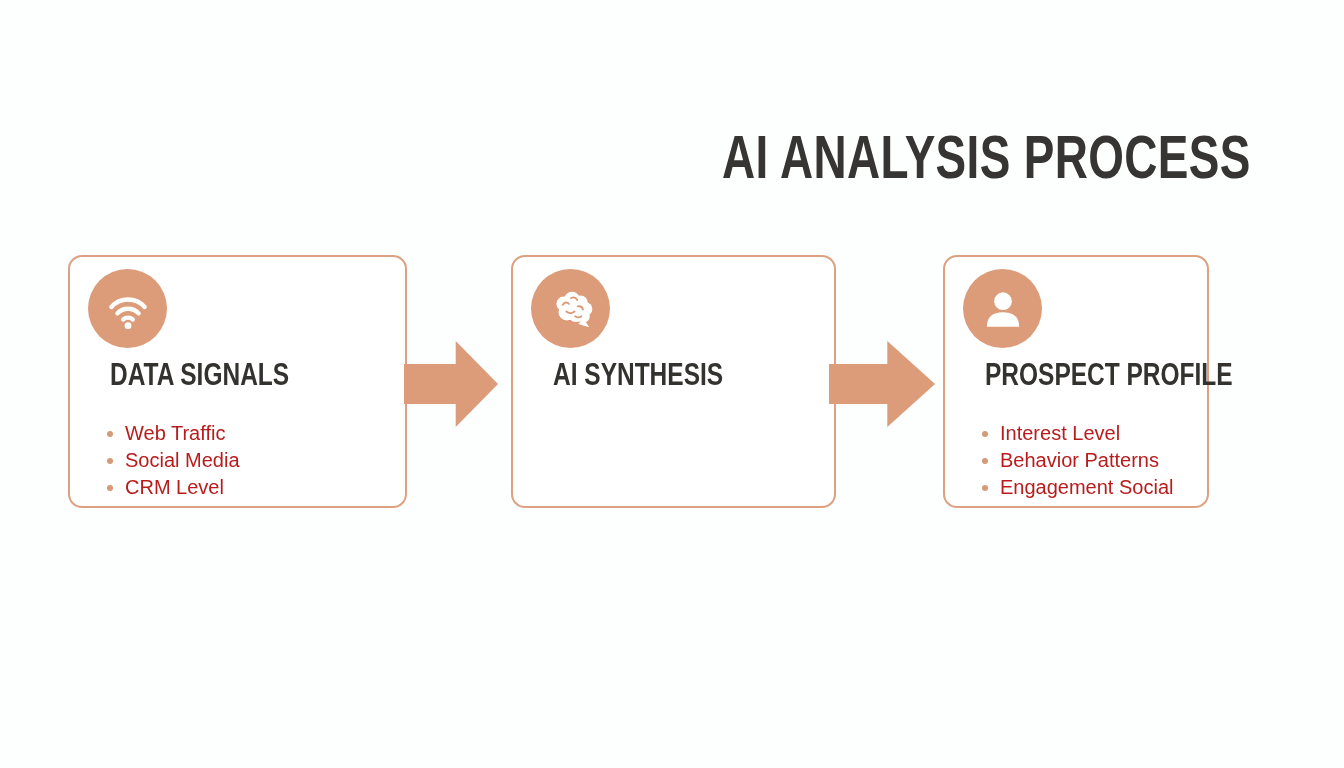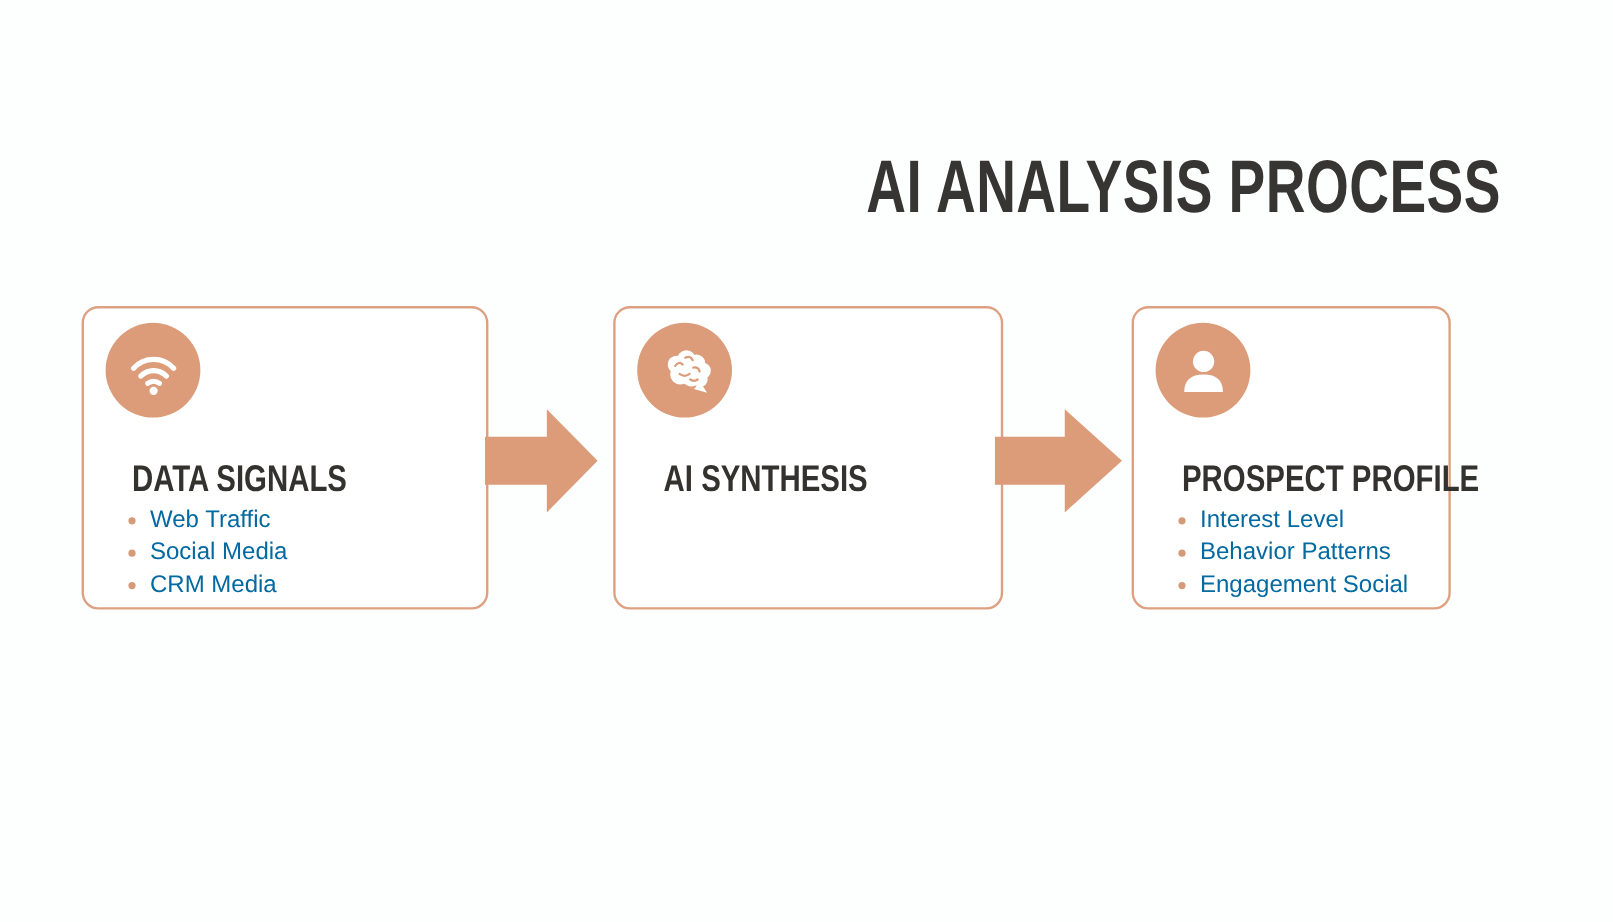--- a/index.html
+++ b/index.html
@@ -59,41 +59,40 @@
   }
   .icon-circle svg { width: 50px; height: 50px; display: block; }
 
   .box-heading {
     position: absolute;
     left: 40px;
     top: 101px;
     color: #34322f;
     font-weight: 700;
     white-space: nowrap;
-    margin-top: 24px;
   }
   .heading-inner {
     display: inline-block;
     font-size: 31px;
     line-height: 34px;
     transform: scaleX(0.79);
     transform-origin: left center;
   }
 
   .bullets {
     position: absolute;
     left: 37px;
     top: 163px;
     list-style: none;
   }
   .bullet {
     display: flex;
     align-items: center;
     height: 27px;
-    color: #0369a1;
+    color: #b91c1c;
     font-size: 20px;
   }
   .dot {
     width: 6px;
     height: 6px;
     border-radius: 50%;
     background: #d59a77;
     margin-right: 12px;
     flex: 0 0 auto;
   }
@@ -136,21 +135,21 @@
       <li class="bullet">
         <span class="dot"></span>
         <span>Web Traffic</span>
       </li>
       <li class="bullet">
         <span class="dot"></span>
         <span>Social Media</span>
       </li>
       <li class="bullet">
         <span class="dot"></span>
-        <span>CRM Media</span>
+        <span>CRM Level</span>
       </li>
     </ul>
   </section>
 
   <section class="box box-2">
     <div class="icon-circle">
       <svg viewBox="0 0 48 48" aria-hidden="true">
         <g fill="#ffffff">
           <circle cx="17" cy="19" r="7"></circle>
           <circle cx="25" cy="15" r="7.5"></circle>

